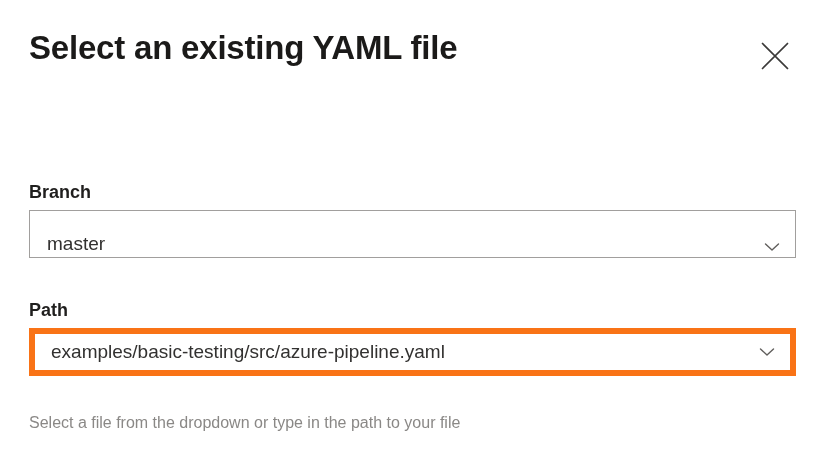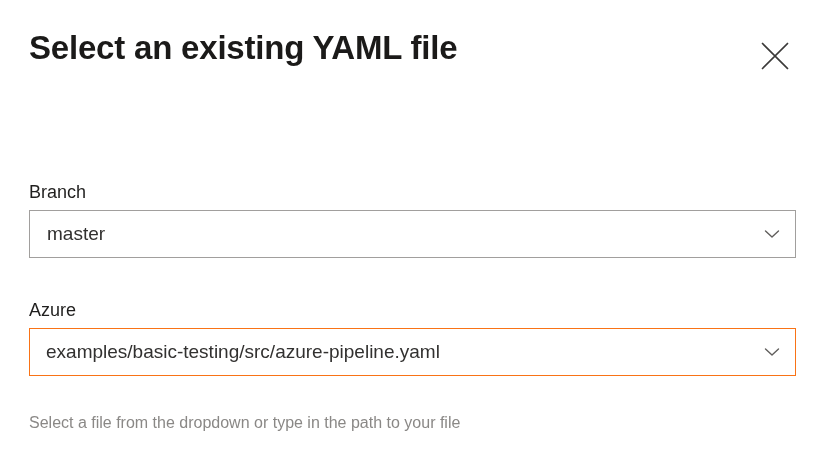--- a/index.html
+++ b/index.html
@@ -76,40 +76,41 @@
     left: 29px;
     width: 767px;
   }
   .field-group.branch { top: 180px; }
   .field-group.path   { top: 298px; }
 
   .field-label {
     font-size: 18px;
     line-height: 24px;
     color: #201f1e;
-    font-weight: 400;
+    font-weight: 700;
     margin: 0 0 6px 0;
     display: block;
   }
 
   .combo {
     position: relative;
     box-sizing: border-box;
     width: 767px;
     height: 48px;
     background: #ffffff;
     display: flex;
     align-items: center;
     cursor: pointer;
   }
   .combo.normal {
     border: 1px solid #a19f9d;
+    align-items: flex-end;
   }
   .combo.focused {
-    border: 1px solid #f97316;
+    border: 6px solid #f97316;
   }
 
   .combo-value {
     font-size: 19px;
     line-height: 24px;
     color: #323130;
     padding-left: 17px;
     flex: 1 1 auto;
     white-space: nowrap;
     overflow: hidden;
@@ -164,21 +165,21 @@
       <input class="combo-value" type="text" readonly="" value="master" style="">
       <span class="combo-chevron">
         <svg width="20" height="20" viewBox="0 0 20 20" aria-hidden="true">
           <path d="M3.5 7 L10 13 L16.5 7" stroke="#605e5c" stroke-width="1.4" fill="none" stroke-linecap="round" stroke-linejoin="round"></path>
         </svg>
       </span>
     </div>
   </div>
 
   <div class="field-group path">
-    <label class="field-label">Azure</label>
+    <label class="field-label">Path</label>
     <div class="combo focused">
       <input class="combo-value" type="text" value="examples/basic-testing/src/azure-pipeline.yaml" style="">
       <span class="combo-chevron">
         <svg width="20" height="20" viewBox="0 0 20 20" aria-hidden="true">
           <path d="M3.5 7 L10 13 L16.5 7" stroke="#605e5c" stroke-width="1.4" fill="none" stroke-linecap="round" stroke-linejoin="round"></path>
         </svg>
       </span>
     </div>
   </div>
 

